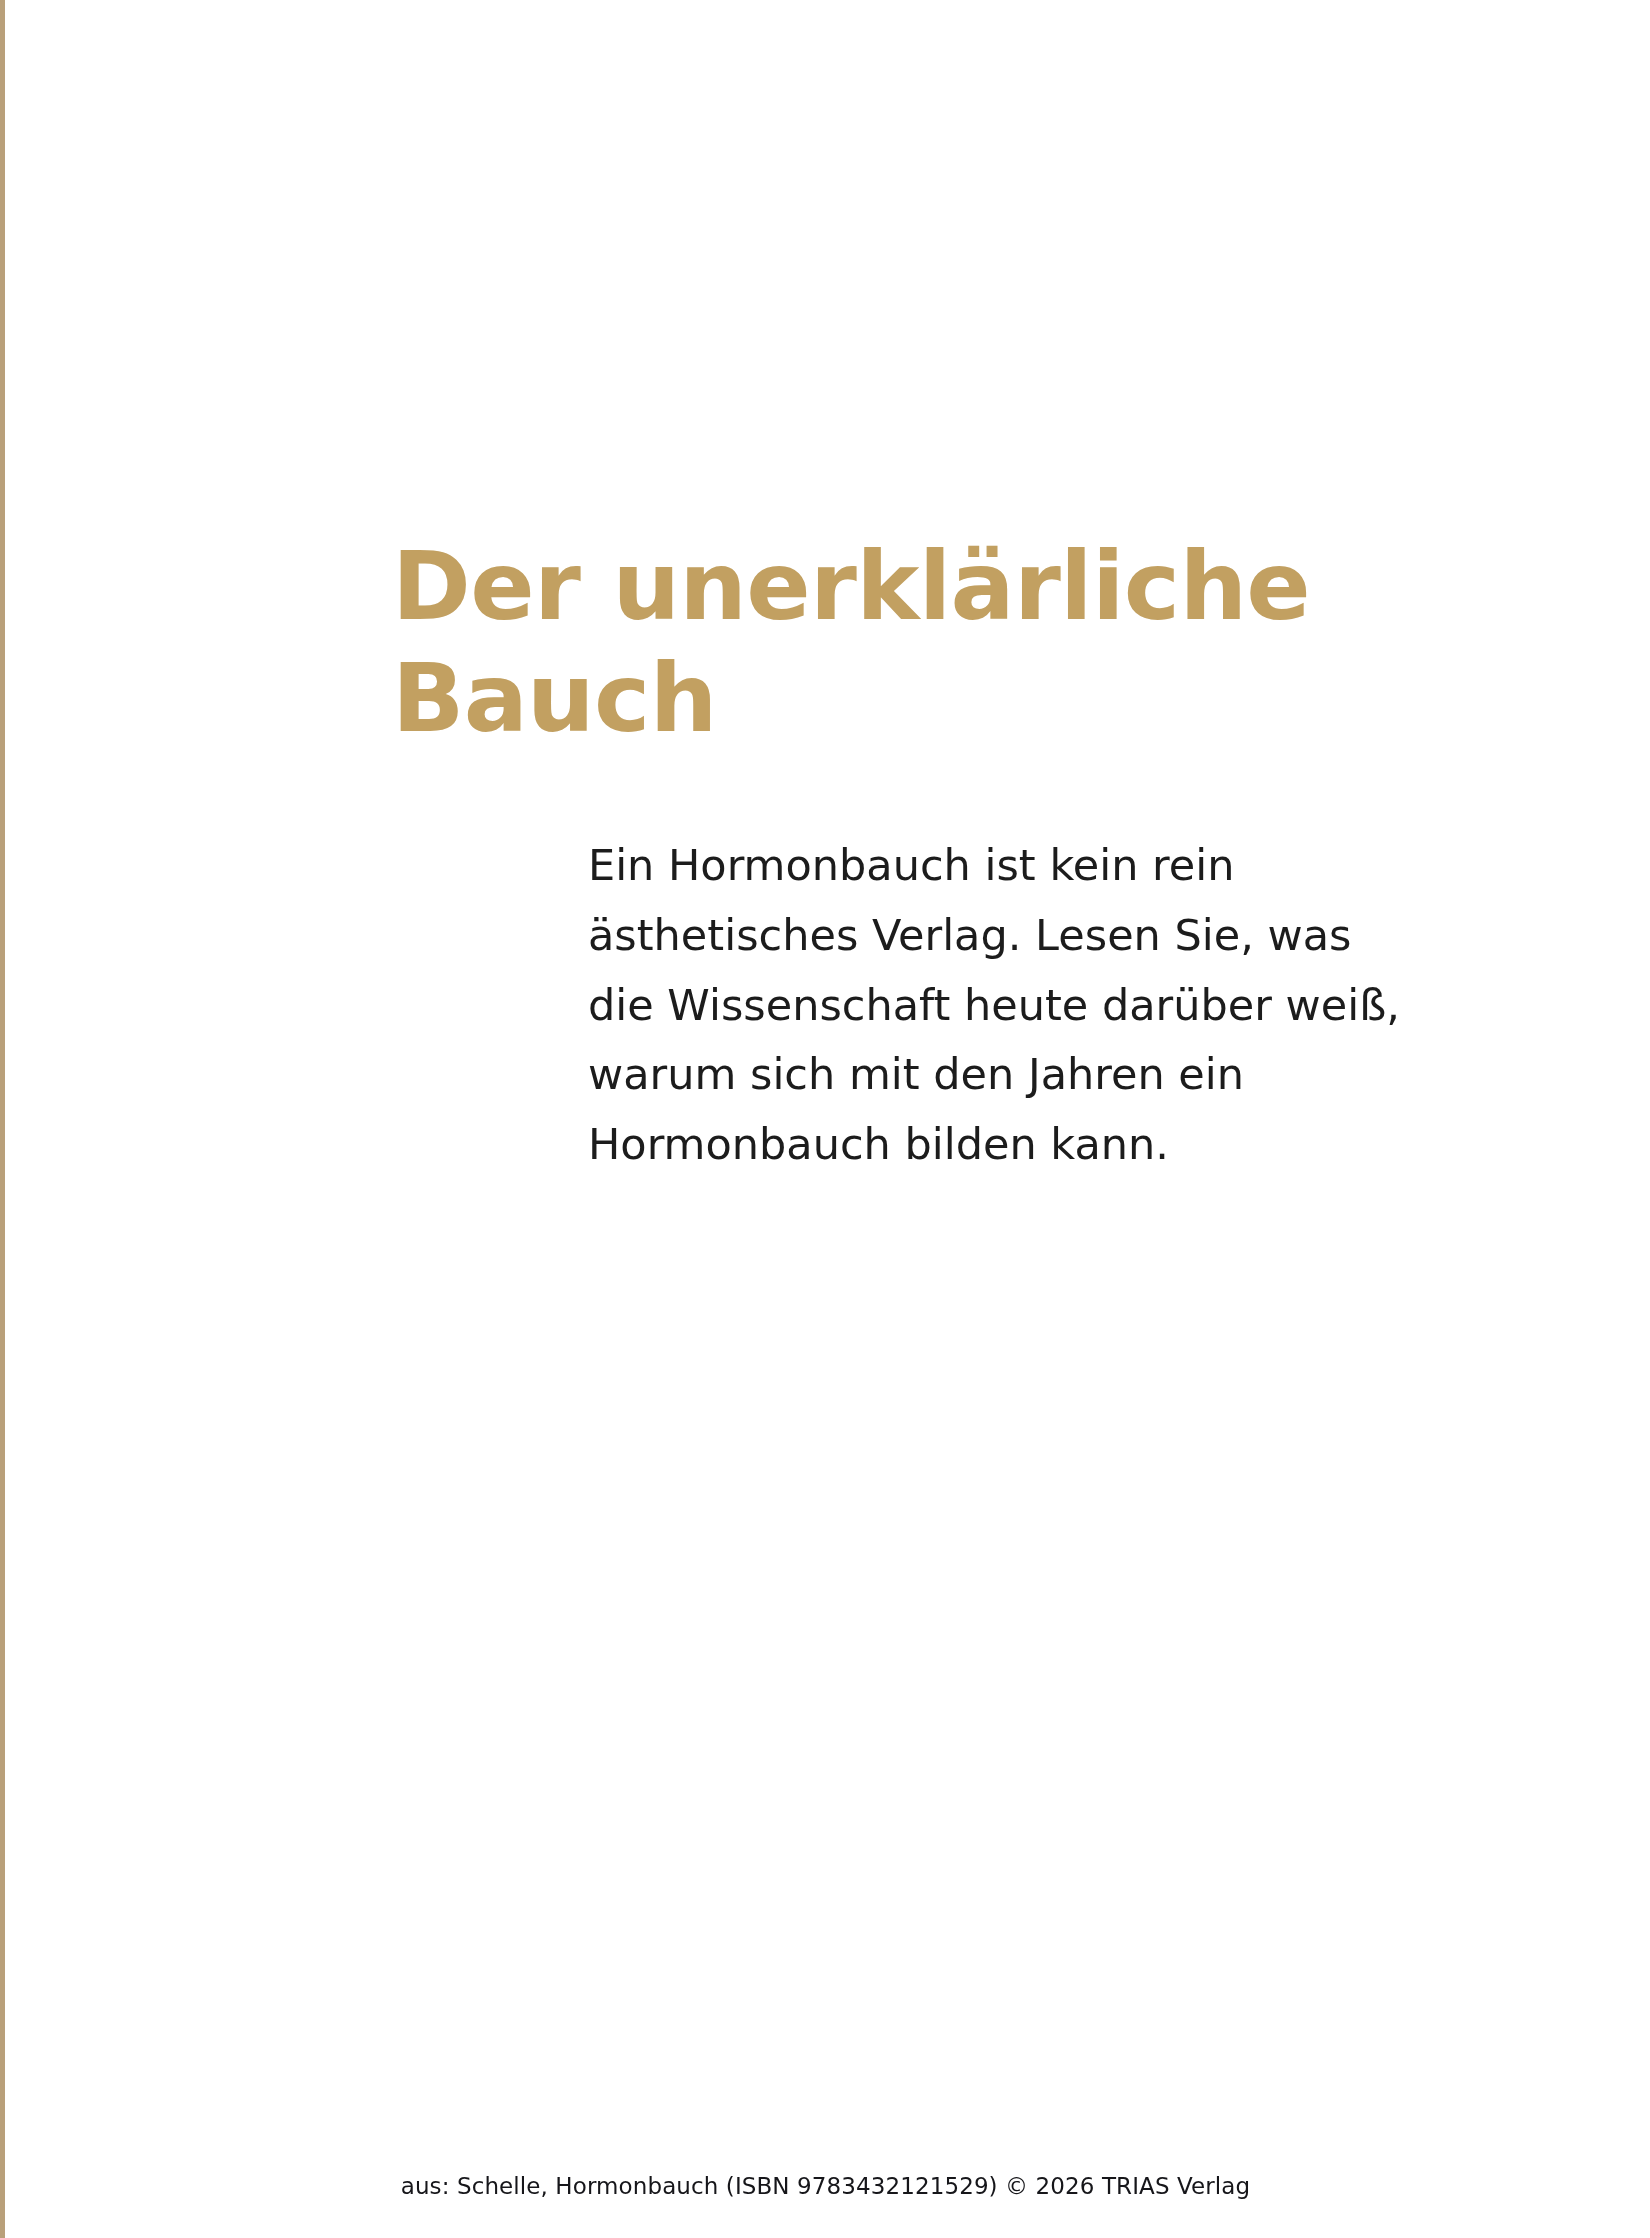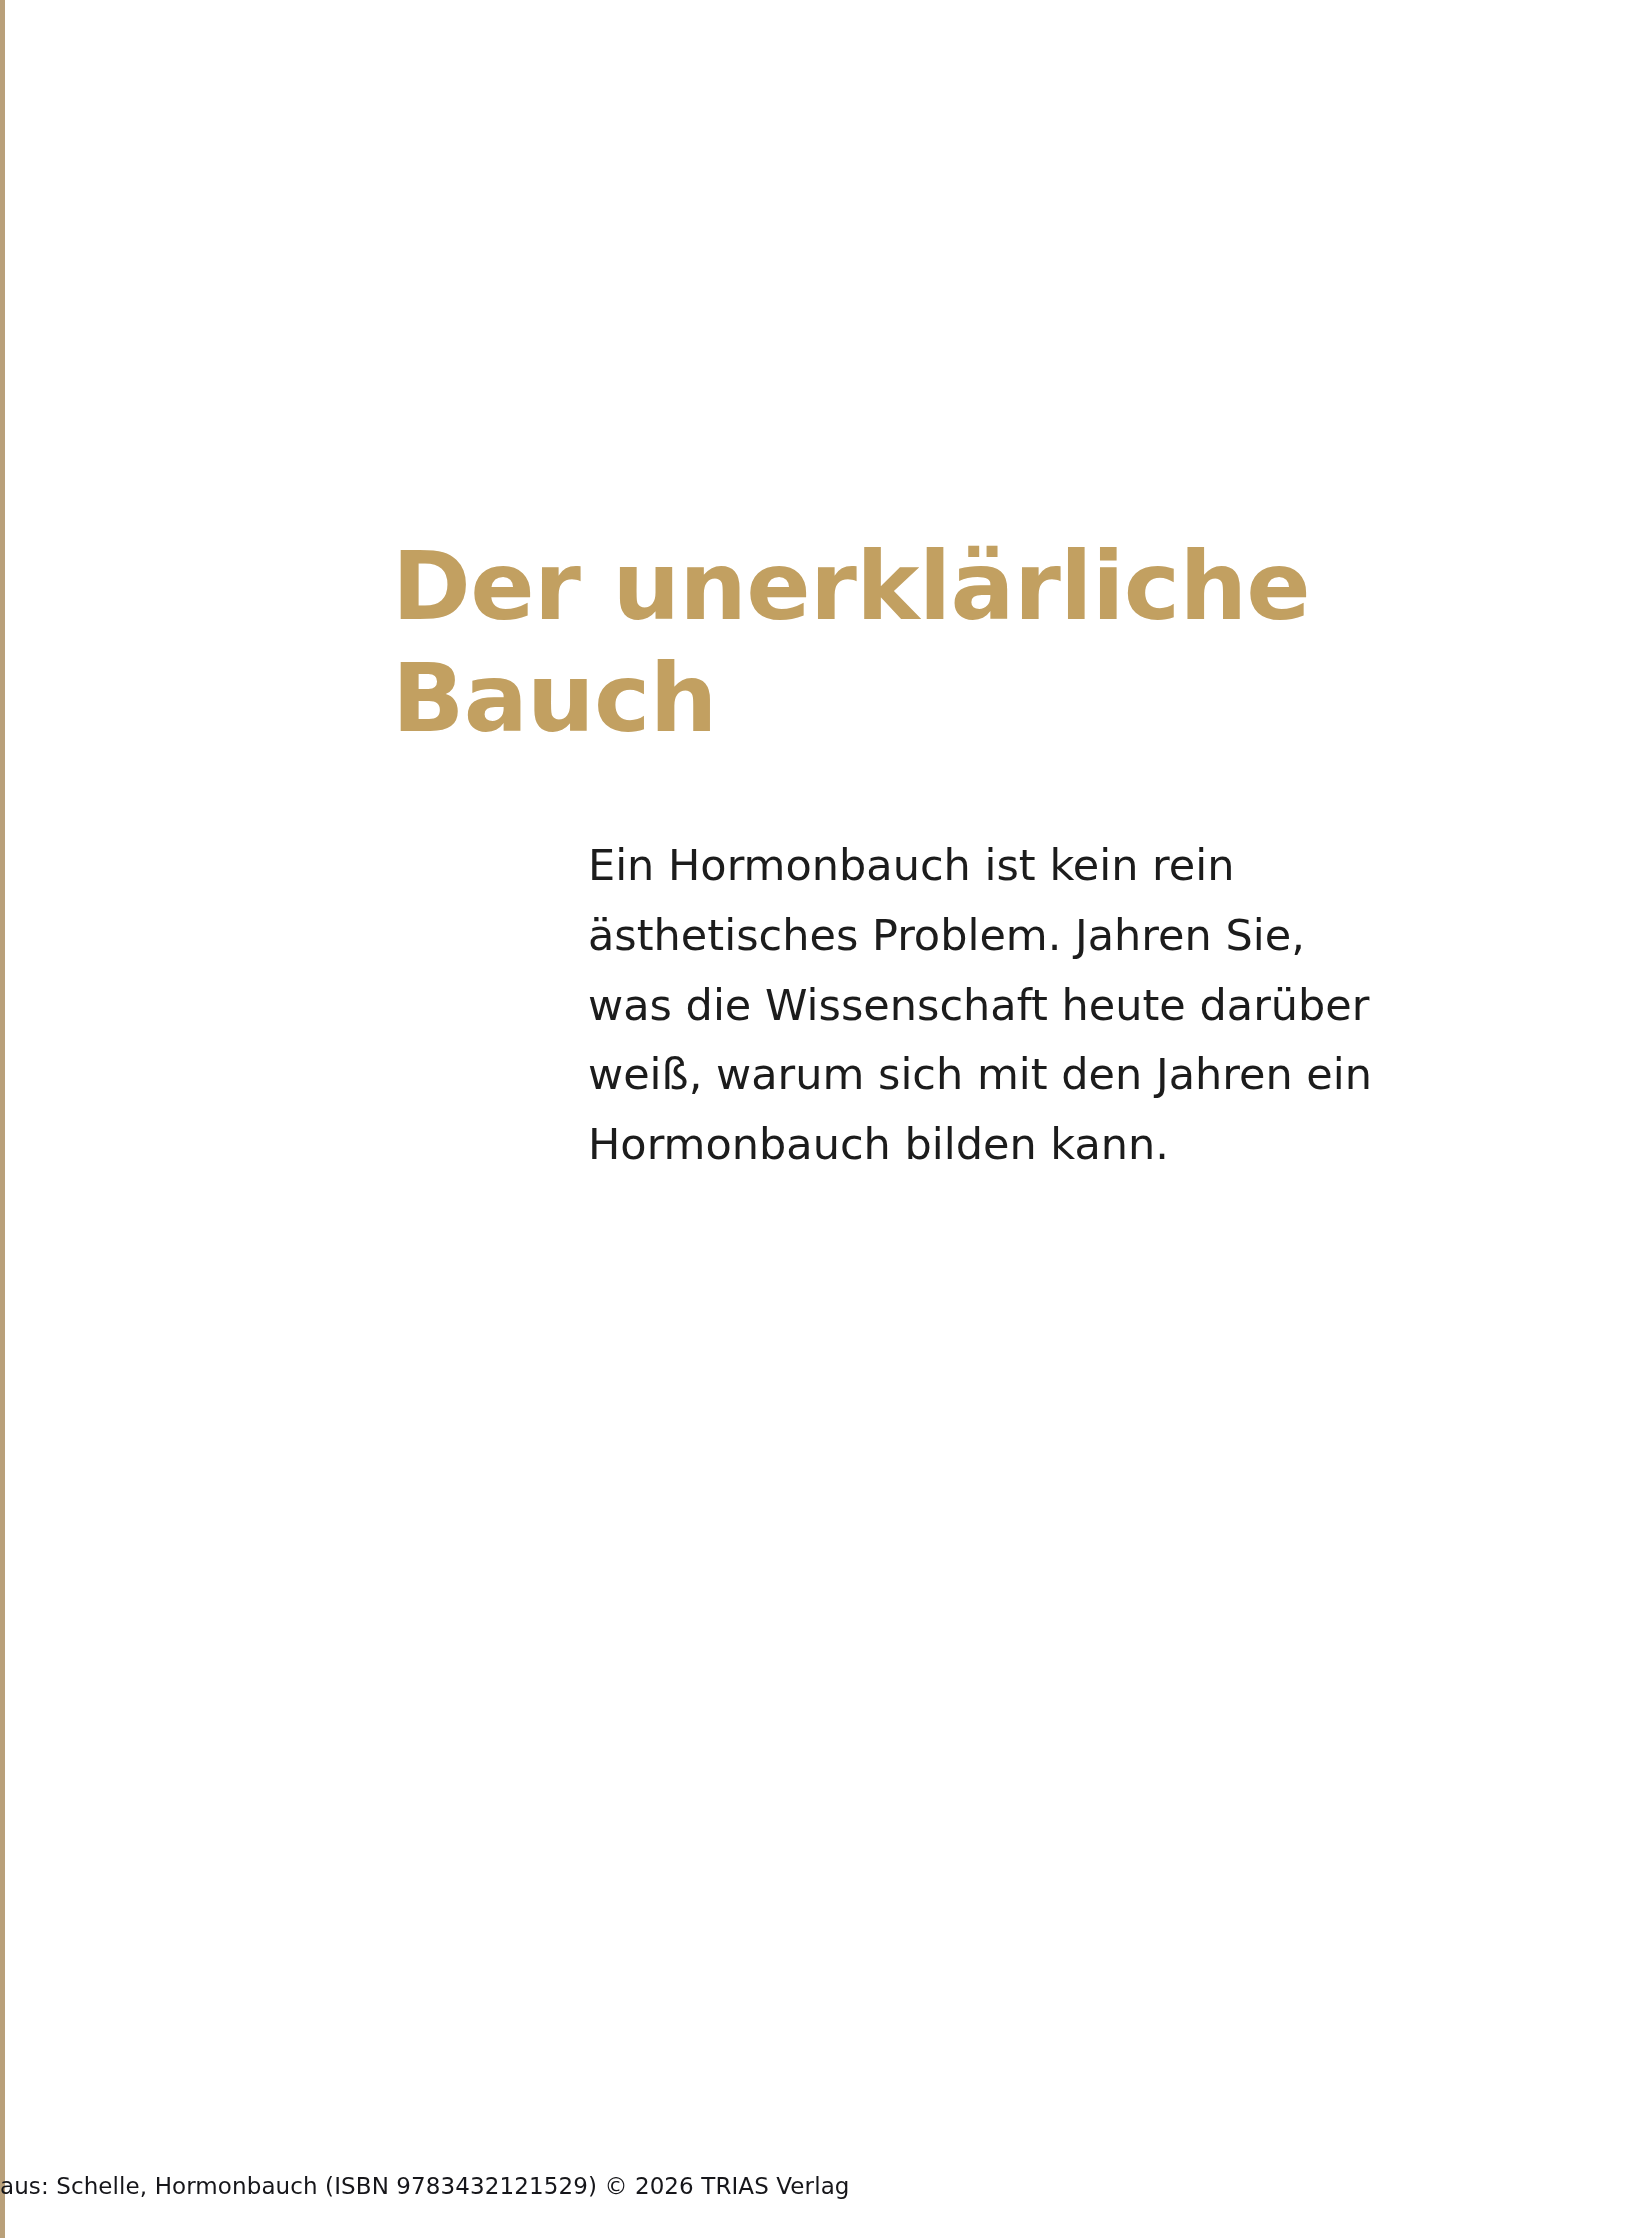--- a/index.html
+++ b/index.html
@@ -50,35 +50,36 @@
     font-size: 43px;
     line-height: 1.62;
     color: #1c1c1c;
     font-weight: 400;
   }
   .footer {
     position: absolute;
     left: 0;
     top: 2173px;
     width: 1651px;
+    text-align: center;
     font-family: "DejaVu Sans", sans-serif;
     font-size: 23px;
     color: #16161a;
     letter-spacing: 0.1px;
   }
 </style>
 </head>
 <body>
 
 <div class="page">
 
   <div class="edge-bar"></div>
 
   <div class="content">
     <h1 class="chapter-title">Der unerklärliche Bauch</h1>
 
-    <p class="intro">Ein Hormonbauch ist kein rein ästhetisches Problem. Jahren Sie, was die Wissenschaft heute darüber weiß, warum sich mit den Jahren ein Hormonbauch bilden kann.</p>
+    <p class="intro">Ein Hormonbauch ist kein rein ästhetisches Verlag. Lesen Sie, was die Wissenschaft heute darüber weiß, warum sich mit den Jahren ein Hormonbauch bilden kann.</p>
   </div>
 
   <div class="footer">aus: Schelle, Hormonbauch (ISBN 9783432121529) © 2026 TRIAS Verlag</div>
 
 </div>
 
 
 </body></html>

